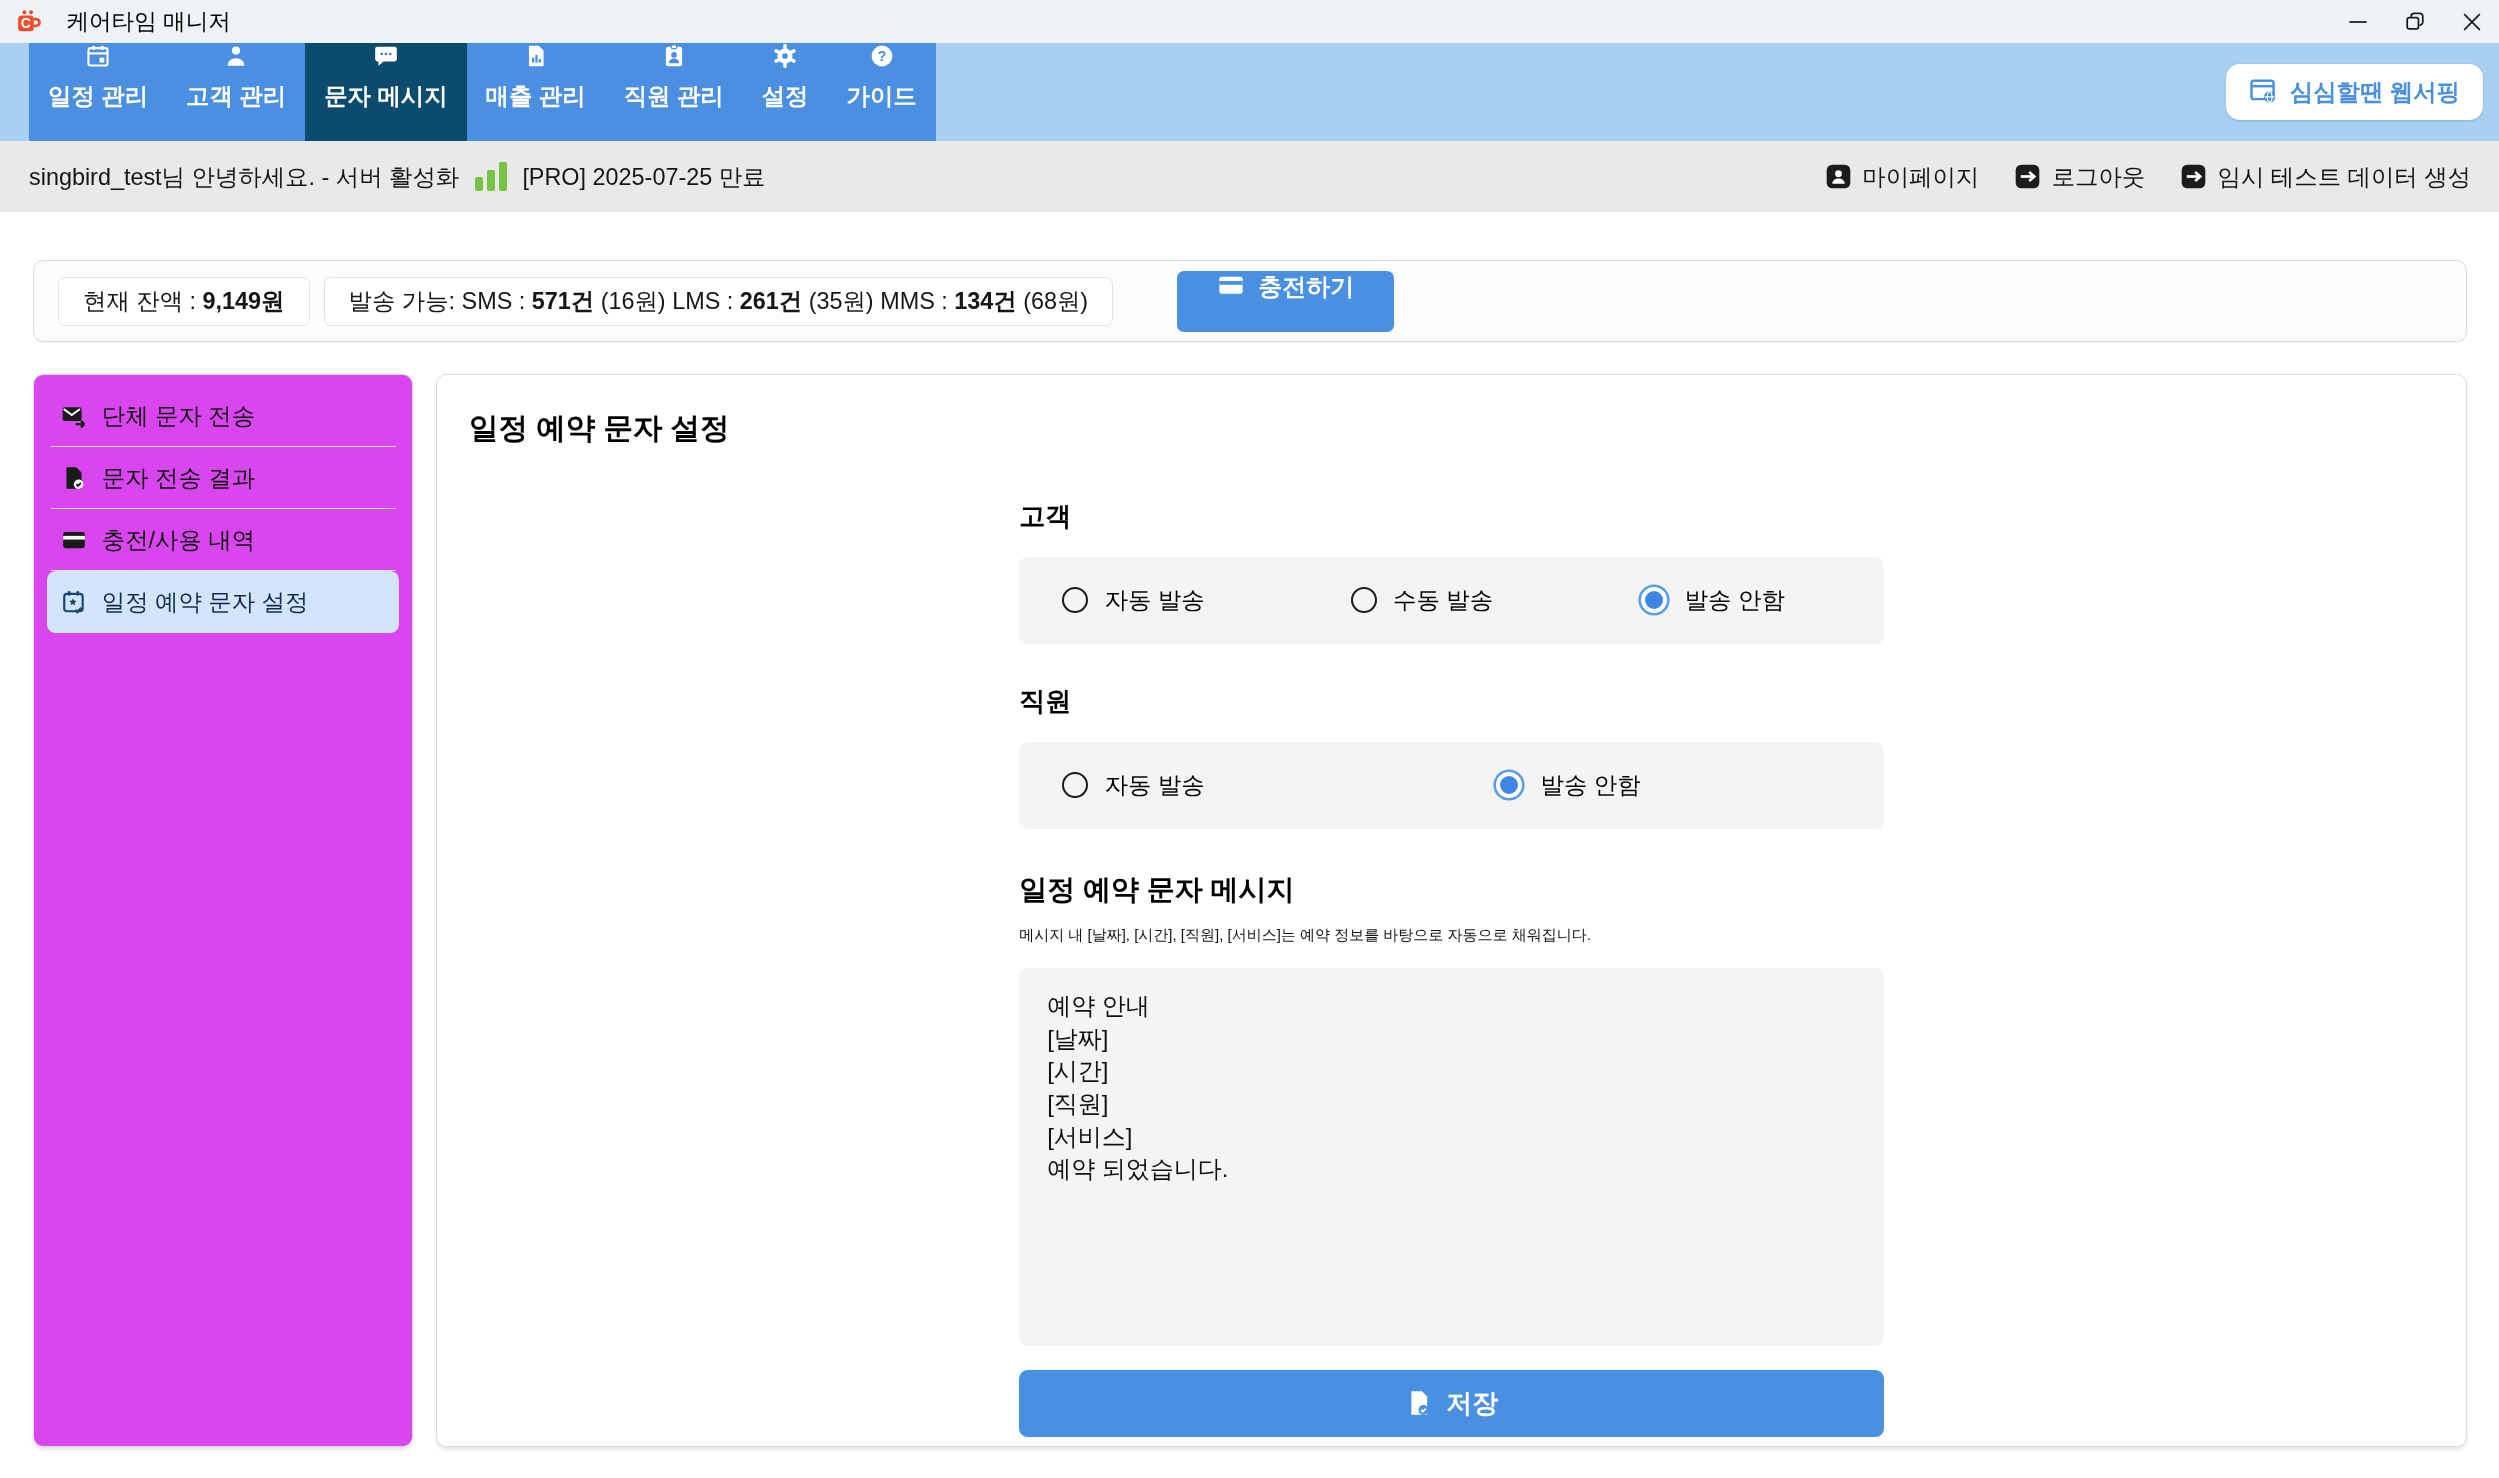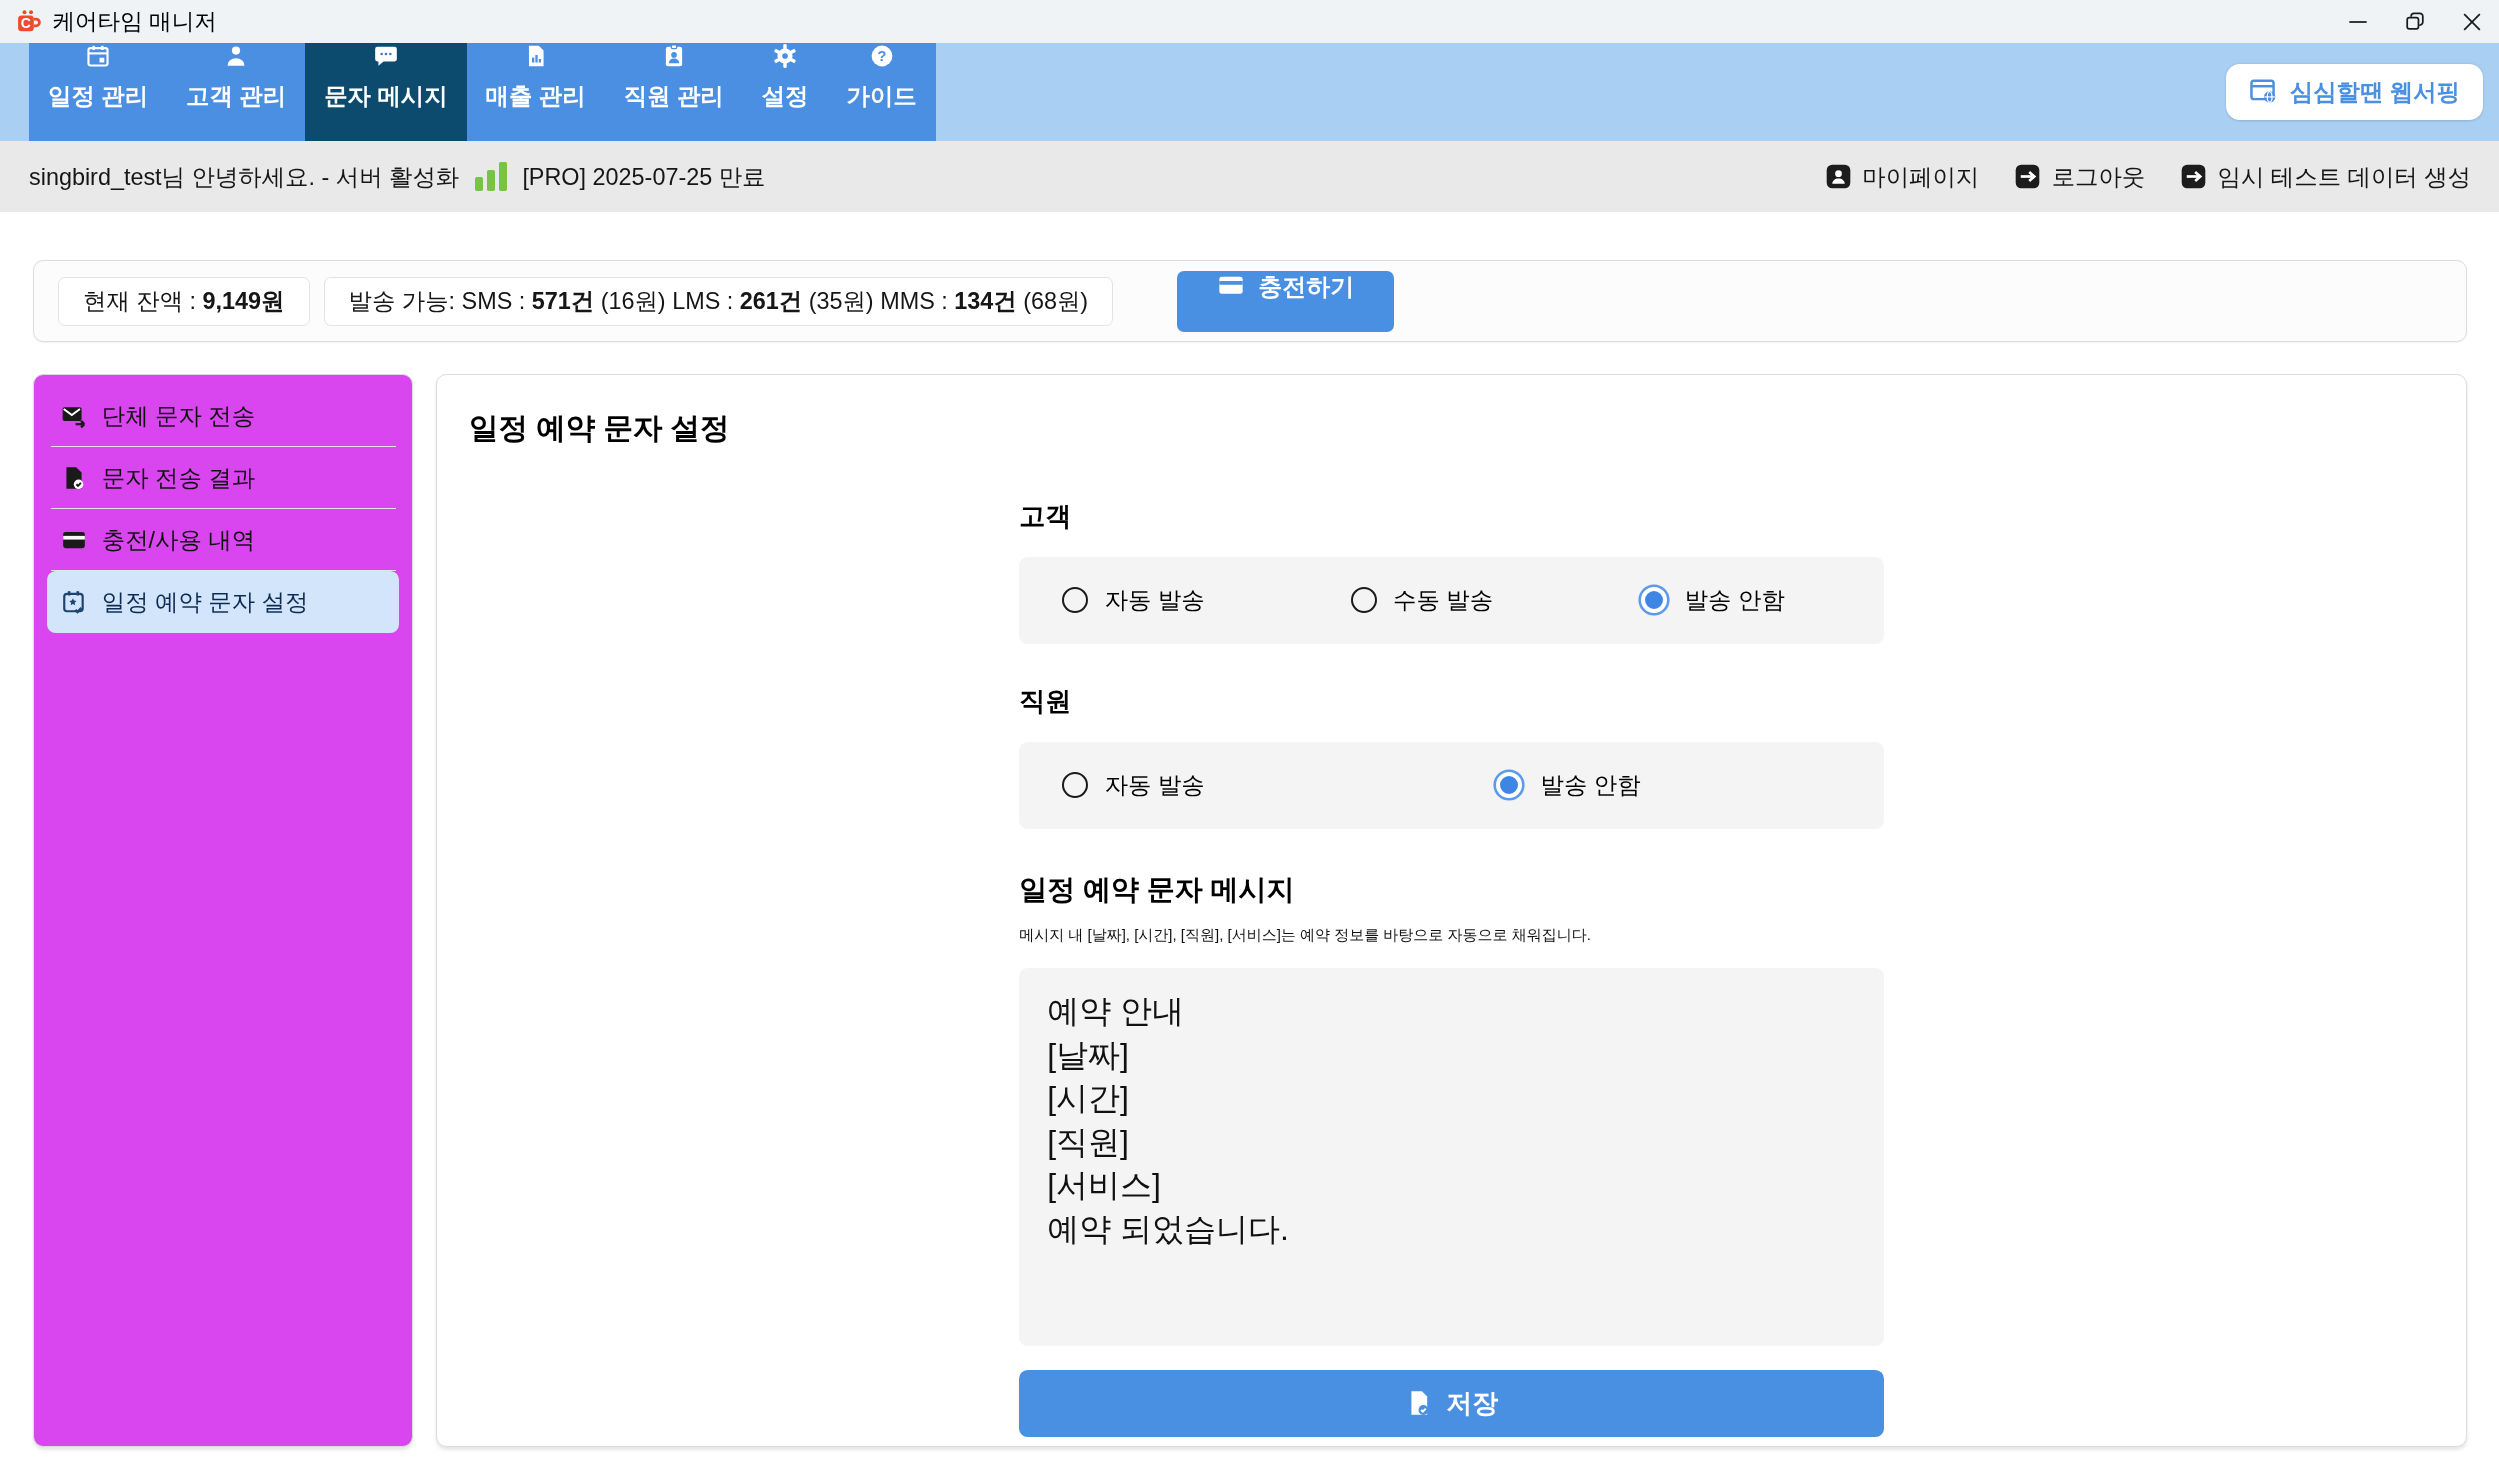--- a/index.html
+++ b/index.html
@@ -2,21 +2,21 @@
 <html style="font-size:14px"><head>
 <meta charset="utf-8">
 <style>
   * { margin:0; padding:0; box-sizing:border-box; }
   html,body { width:2500px; height:1479px; background:#ffffff;
     font-family:"Liberation Sans","DejaVu Sans",sans-serif; color:#161616; }
 
   
   .titlebar { height:43px; background:#eff3f5; display:flex; align-items:center; padding-left:14px; }
   .titlebar .app-ico { width:28px; height:28px; margin-right:10.4px; }
-  .titlebar .app-title { font-size:22.6px; font-weight:500; color:#000; }
+  .titlebar .app-title { font-size:22.6px; font-weight:500; color:#000;margin-left:14px; }
   .win-controls { margin-left:auto; display:flex; height:100%; }
   .win-btn { width:57px; height:100%; display:flex; align-items:center; justify-content:center; cursor:pointer; }
 
   
   .nav { height:98px; background:#a9cff2; display:flex; align-items:stretch; padding-left:29px; }
   .tabstrip { display:flex; background:#4a8fe2; }
   .tab { display:flex; align-items:center; gap:11.3px; padding:0 19px; color:#fff;
          font-size:23.4px; font-weight:700; cursor:pointer; white-space:nowrap;flex-direction:column; }
   .tab.active { background:#0c4a6e; }
   .tab svg { width:26px; height:26px; flex:none; }
@@ -66,21 +66,21 @@
   .radio-row { background:#f4f4f4; border-radius:8.7px; height:87px; display:flex; align-items:center;
                margin-bottom:40px; }
   .radio-opt { flex:1; display:flex; align-items:center; gap:16.5px; padding-left:43px; cursor:pointer; }
   .radio-opt .lbl { font-size:23.4px; color:#000; }
   .radio { width:26px; height:26px; border:2.6px solid #1a1a1a; border-radius:50%; flex:none; }
   .radio.checked { width:26px; height:26px; background:#3f86e4; border:4.3px solid #fff;
                    box-shadow:0 0 0 2.6px #5b9bea; margin:0 1.7px; }
   .msg-title { font-size:28px; font-weight:700; color:#000; margin:42px 0 17.4px; }
   .msg-desc { font-size:15px; color:#111; margin-bottom:22.6px; }
   .msg-area { width:100%; height:378px; background:#f4f4f4; border:none; border-radius:8.7px;
-              padding:22.6px 28px; font-size:32px; line-height:1.36; color:#111; resize:none;
+              padding:22.6px 28px; font-size:24px; line-height:1.36; color:#111; resize:none;
               font-family:inherit; display:block; margin-bottom:24px; outline:none; }
   .save-btn { width:100%; height:67px; background:#4a90e2; border:none; border-radius:8.7px;
               color:#fff; font-size:26px; font-weight:700; display:flex; align-items:center;
               justify-content:center; gap:13px; cursor:pointer; font-family:inherit; }
   .save-btn svg { width:28px; height:28px; }
 </style>
 </head>
 <body>
 
 <div class="titlebar">

